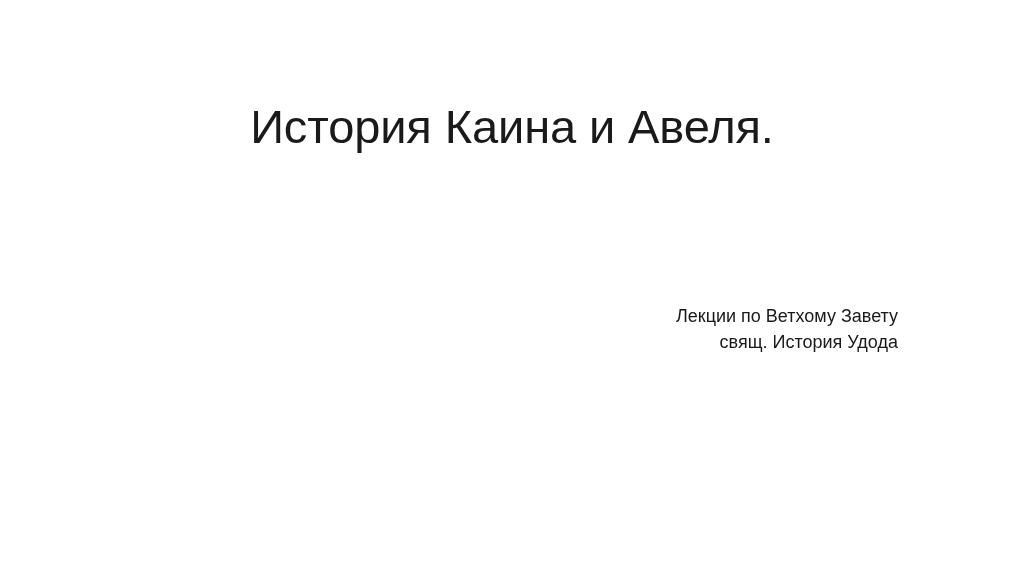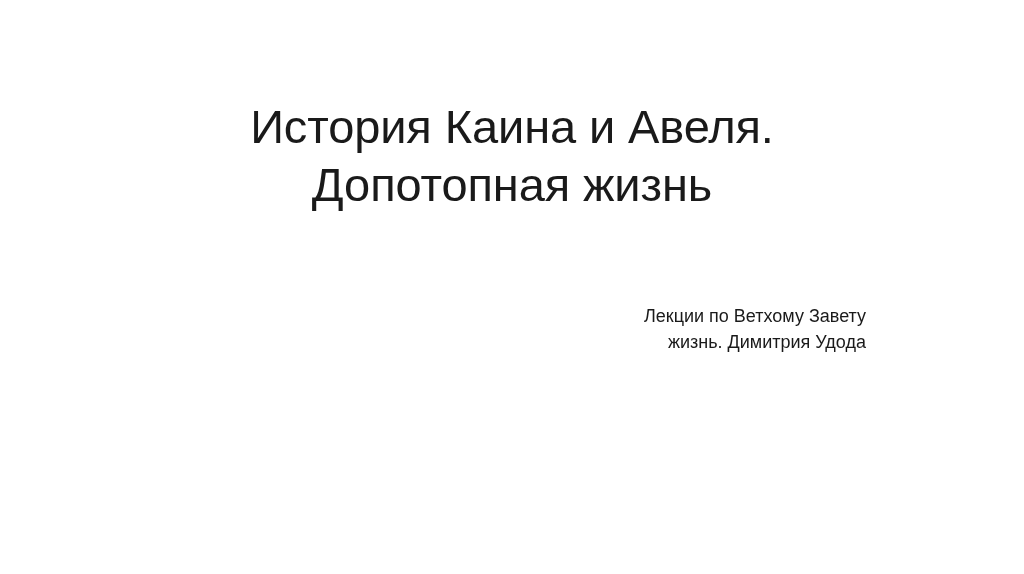--- a/index.html
+++ b/index.html
@@ -38,21 +38,21 @@
     font-size: 47px;
     line-height: 58px;
     font-weight: 400;
     letter-spacing: -0.1px;
     white-space: nowrap;
   }
 
   
   .subtitle-block {
     position: absolute;
-    left: 452px;
+    left: 484px;
     top: 303px;
     width: 414px;
     text-align: right;
   }
 
   .subtitle-line {
     display: block;
     color: #1a1a1a;
     font-size: 18px;
     line-height: 26px;
@@ -60,21 +60,20 @@
     white-space: nowrap;
   }
 </style>
 </head>
 <body>
 
 <div class="slide">
 
   <div class="title-block">
     <span class="title-line">История Каина и Авеля.</span>
-    <span class="title-line">Допотопная жизнь</span>
   </div>
 
   <div class="subtitle-block">
     <span class="subtitle-line">Лекции по Ветхому Завету</span>
-    <span class="subtitle-line">жизнь. Димитрия Удода</span>
+    <span class="subtitle-line">свящ. История Удода</span>
   </div>
 
 </div>
 
 </body></html>

